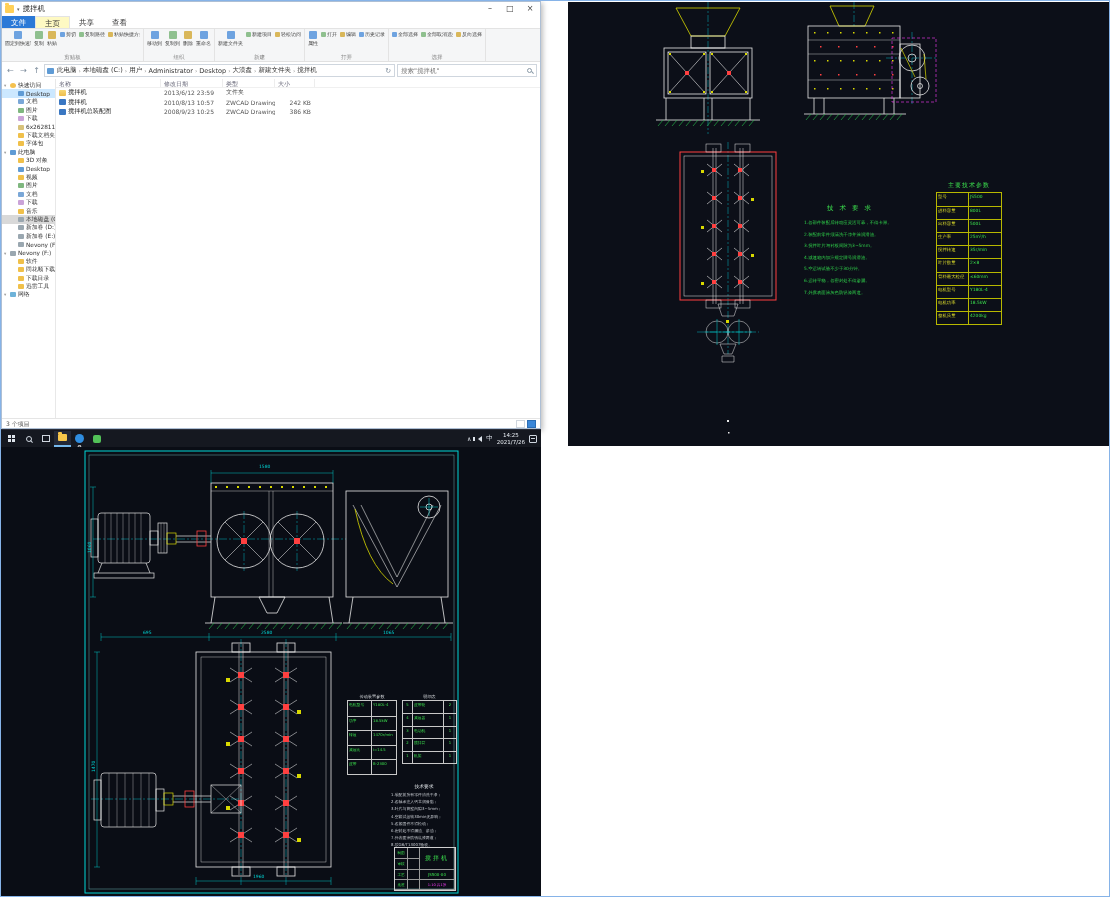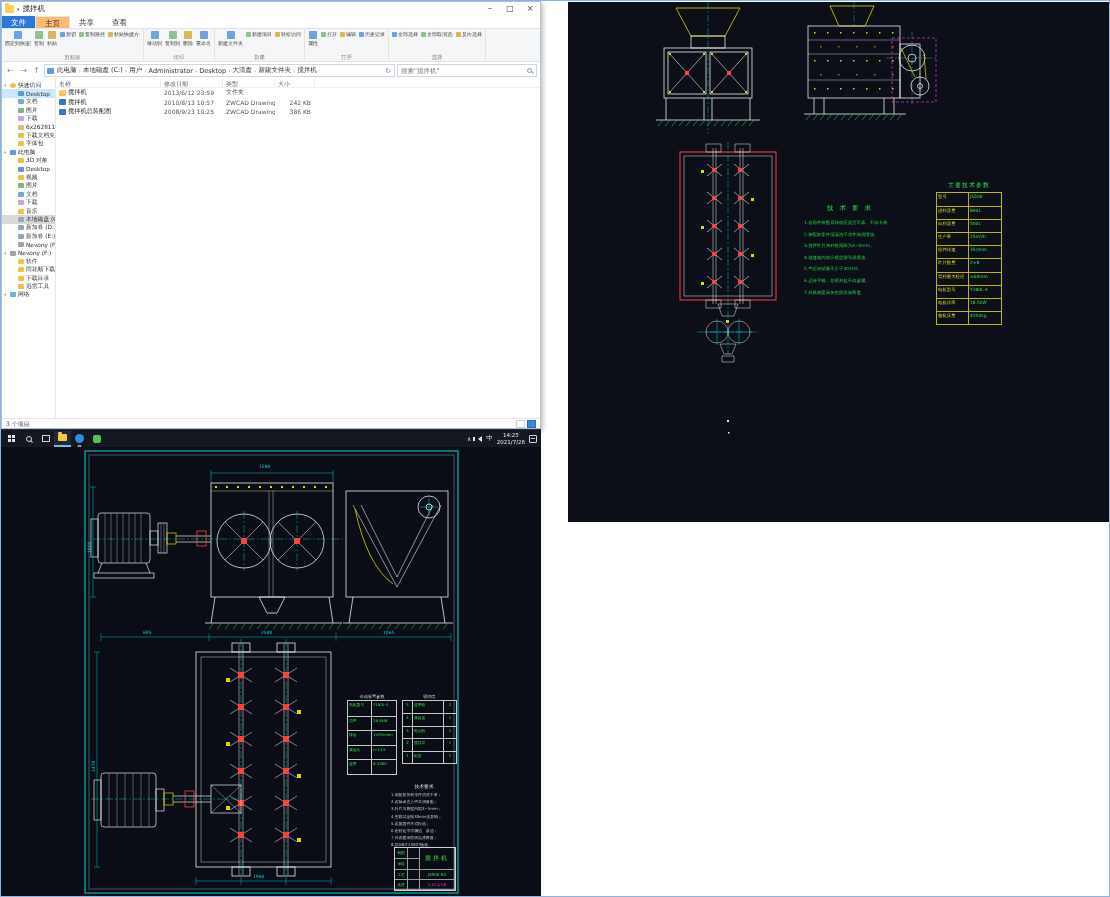--- a/index.html
+++ b/index.html
@@ -11,21 +11,21 @@
   .titlebar{height:14px;display:flex;align-items:center;background:#fff;padding-left:3px;}
   .win-ico{width:9px;height:8px;background:#ffd058;border-radius:1px;position:relative;flex:none;}
   .win-ico::before{content:"";position:absolute;top:-2px;left:0;width:4px;height:2px;background:#ffd058;border-radius:1px 1px 0 0;}
   .qat-arrow{color:#666;font-size:5px;padding:0 3px;}
   .win-title{font-size:7.5px;color:#222;white-space:nowrap;overflow:hidden;}
   .caption{margin-left:auto;display:flex;height:14px;}
   .cap-btn{width:20px;text-align:center;line-height:14px;font-size:8px;color:#444;}
   .tabs{height:13px;display:flex;border-bottom:1px solid #e3e3e3;background:#fff;}
   .tab{padding:0 9px;line-height:13px;font-size:7.5px;color:#333;}
   .tab.file{background:#2b79d7;color:#fff;}
-  .tab.active{background:#fdba74;border:1px solid #e3e3e3;border-bottom:none;}
+  .tab.active{background:#fef9c3;border:1px solid #e3e3e3;border-bottom:none;}
   .ribbon{height:33px;background:#f5f6f7;border-bottom:1px solid #e1e1e1;display:flex;overflow:hidden;}
   .rgroup{display:flex;flex-direction:column;border-right:1px solid #e3e3e3;padding:1px 2px 0;}
   .rbtns{flex:1;display:flex;align-items:flex-start;gap:1px;flex-wrap:wrap;max-height:25px;overflow:hidden;}
   .rbtn{display:flex;flex-direction:column;align-items:center;padding:0 1px;}
   .rbtn .rico{width:8px;height:8px;border-radius:1px;background:#6ea3e0;margin:1px 0;}
   .rbtn:nth-child(3n+2) .rico{background:#8fc08f;}
   .rbtn:nth-child(3n) .rico{background:#d9b75a;}
   .rbtn .rlbl{font-size:5px;color:#444;white-space:nowrap;max-width:26px;overflow:hidden;}
   .rbtn.small{flex-direction:row;gap:1px;height:8px;align-items:center;}
   .rbtn.small .rico{width:5px;height:5px;margin:0;}
@@ -100,21 +100,21 @@
   .tb-tray{margin-left:auto;display:flex;align-items:center;gap:4px;padding-right:4px;color:#dfe5ec;}
   .tb-chev{font-size:6px;}
   .tb-spk{width:0;height:0;border:3px solid transparent;border-right:4px solid #dfe5ec;position:relative;}
   .tb-spk::before{content:"";position:absolute;left:-5px;top:-2px;width:2px;height:4px;background:#dfe5ec;}
   .tb-ime{font-size:6.5px;}
   .tb-clock{text-align:center;font-size:5.5px;line-height:6.5px;color:#e8edf3;}
   .tb-note{width:8px;height:8px;border:1px solid #cfd6df;border-radius:1px;position:relative;}
   .tb-note::after{content:"";position:absolute;left:1px;top:2px;width:4px;height:1px;background:#cfd6df;}
 
   
-  #cad-model{position:absolute;left:567px;top:1px;width:541px;height:520px;background:#0c0f18;overflow:hidden;}
+  #cad-model{position:absolute;left:567px;top:1px;width:541px;height:444px;background:#0c0f18;overflow:hidden;}
   #cad-paper{position:absolute;left:0;top:446px;width:540px;height:450px;background:#0a0d15;overflow:hidden;}
   #cad-model svg,#cad-paper svg{position:absolute;left:0;top:0;}
 
   .m-tech{position:absolute;left:236px;top:202px;width:92px;}
   .mt-title{color:#3ce34e;font-size:6.5px;text-align:center;letter-spacing:2px;margin-bottom:4px;white-space:nowrap;}
   .m-tech .tline{color:#2fd24a;font-size:4.4px;line-height:11.6px;white-space:nowrap;overflow:hidden;}
   .m-params{position:absolute;left:368px;top:176px;width:66px;}
   .mp-title{color:#3ce34e;font-size:6px;text-align:center;letter-spacing:1px;height:14px;line-height:14px;white-space:nowrap;}
   .mp-grid{border:1px solid #b8b800;}
   .mp-row{display:flex;height:13.1px;border-top:1px solid #b8b800;overflow:hidden;}

